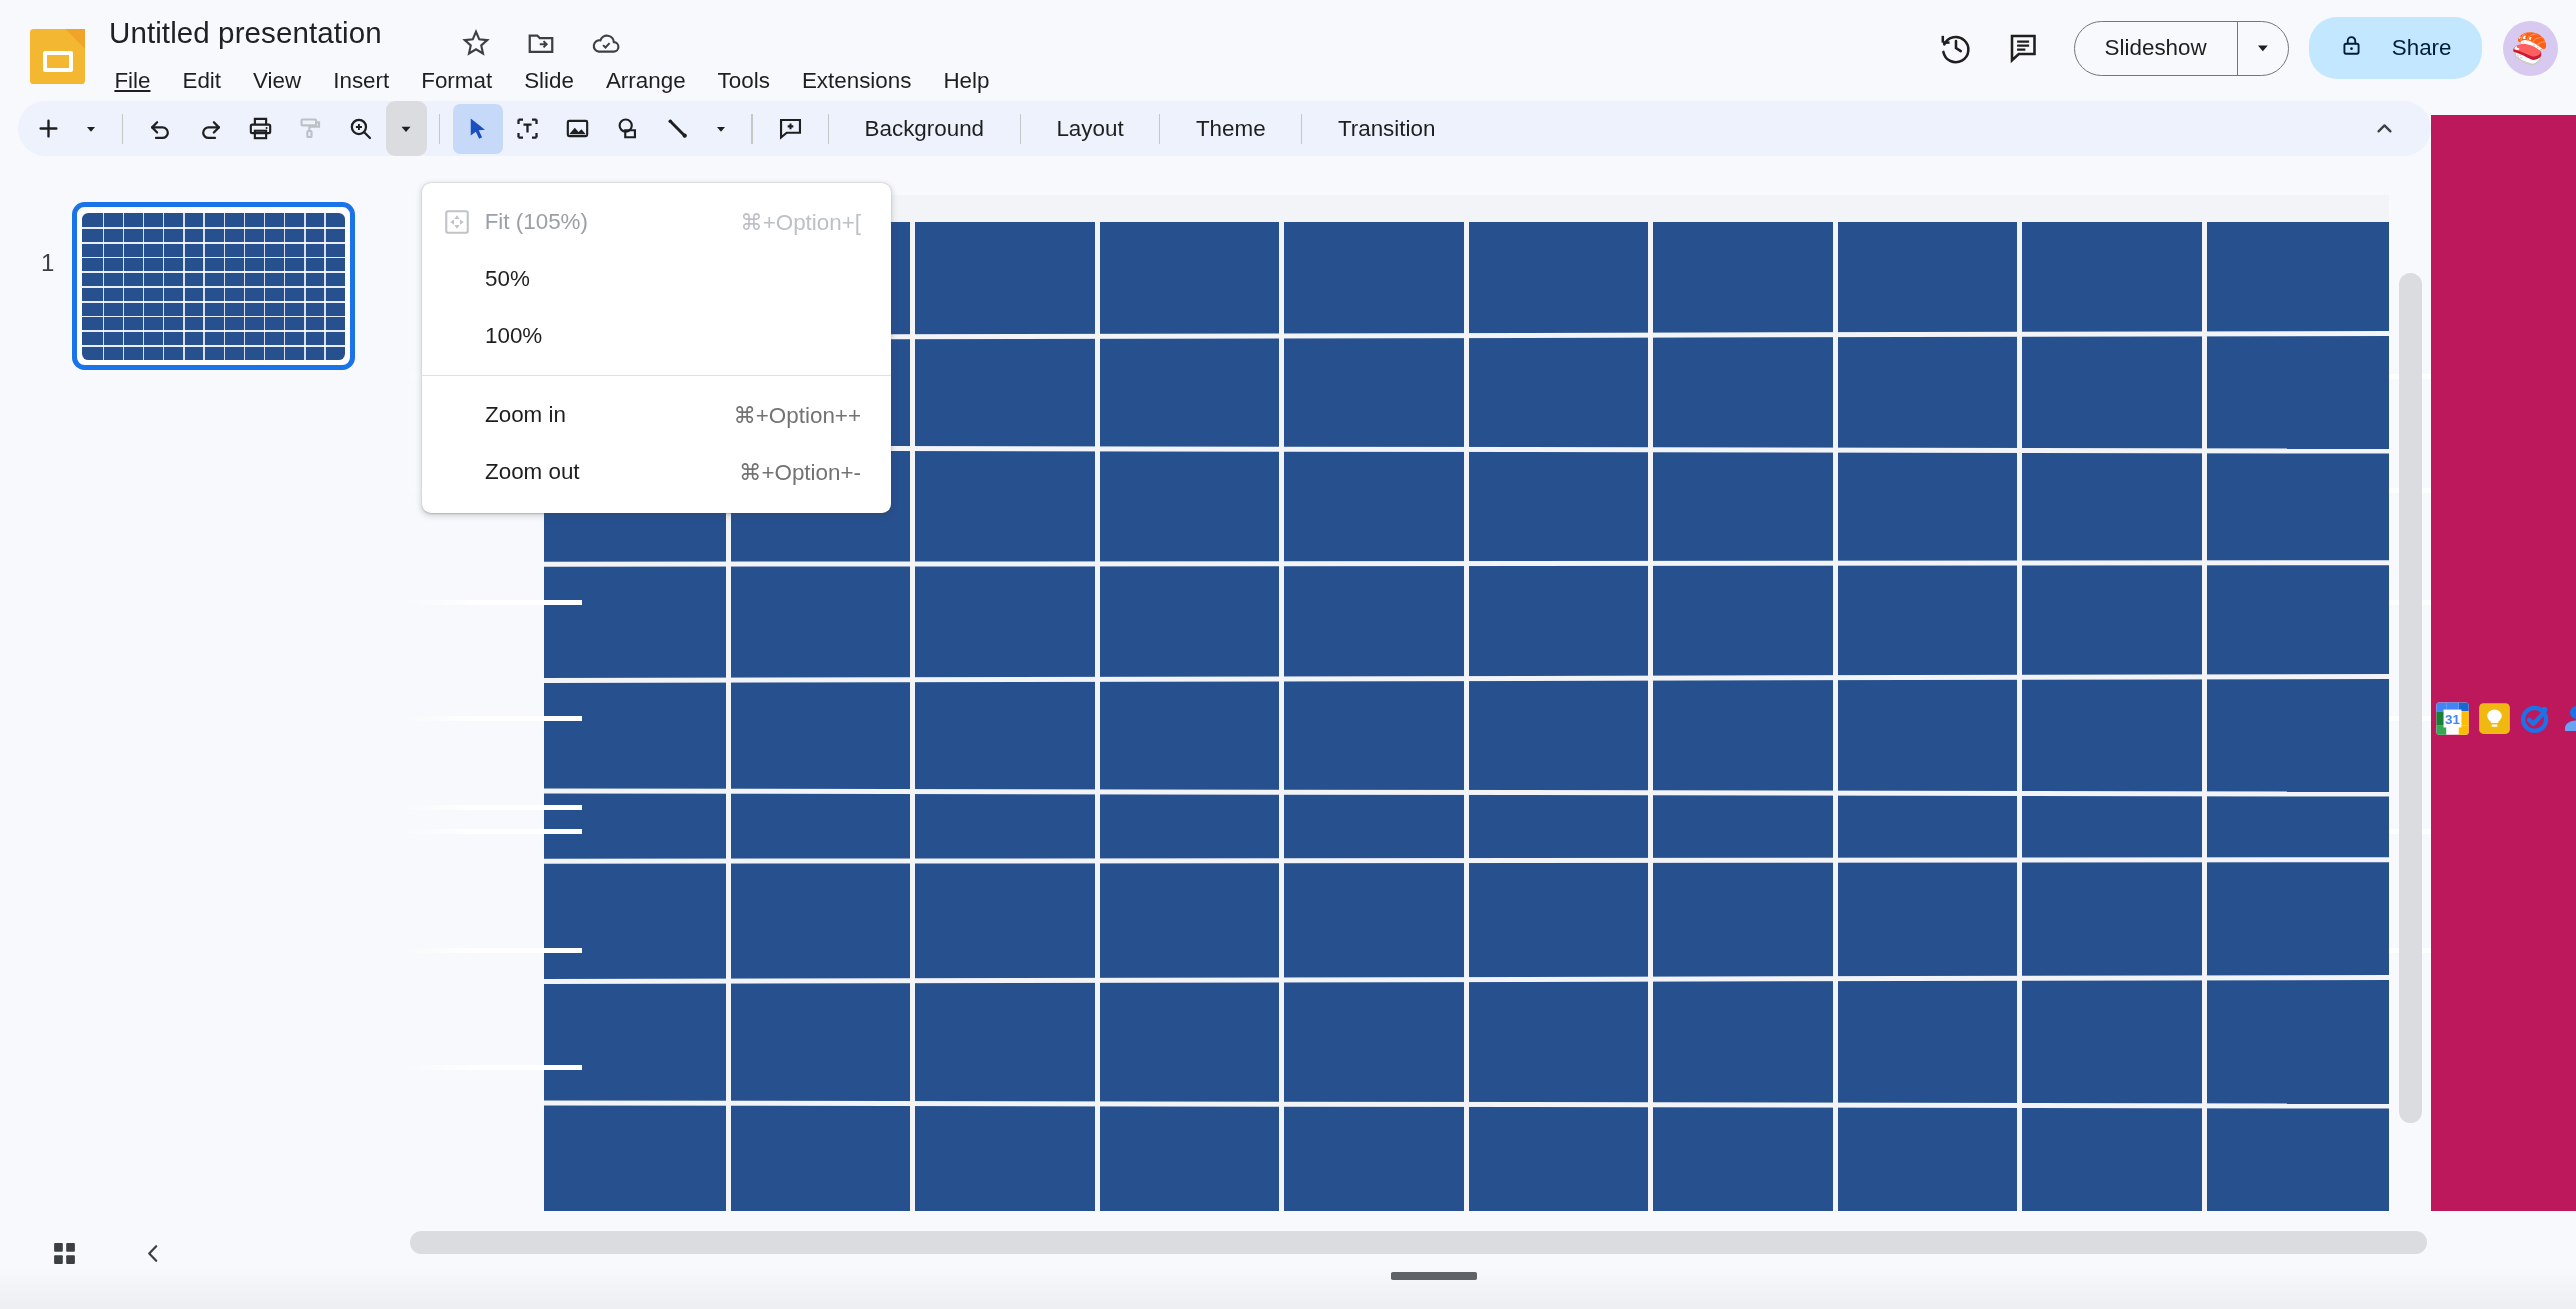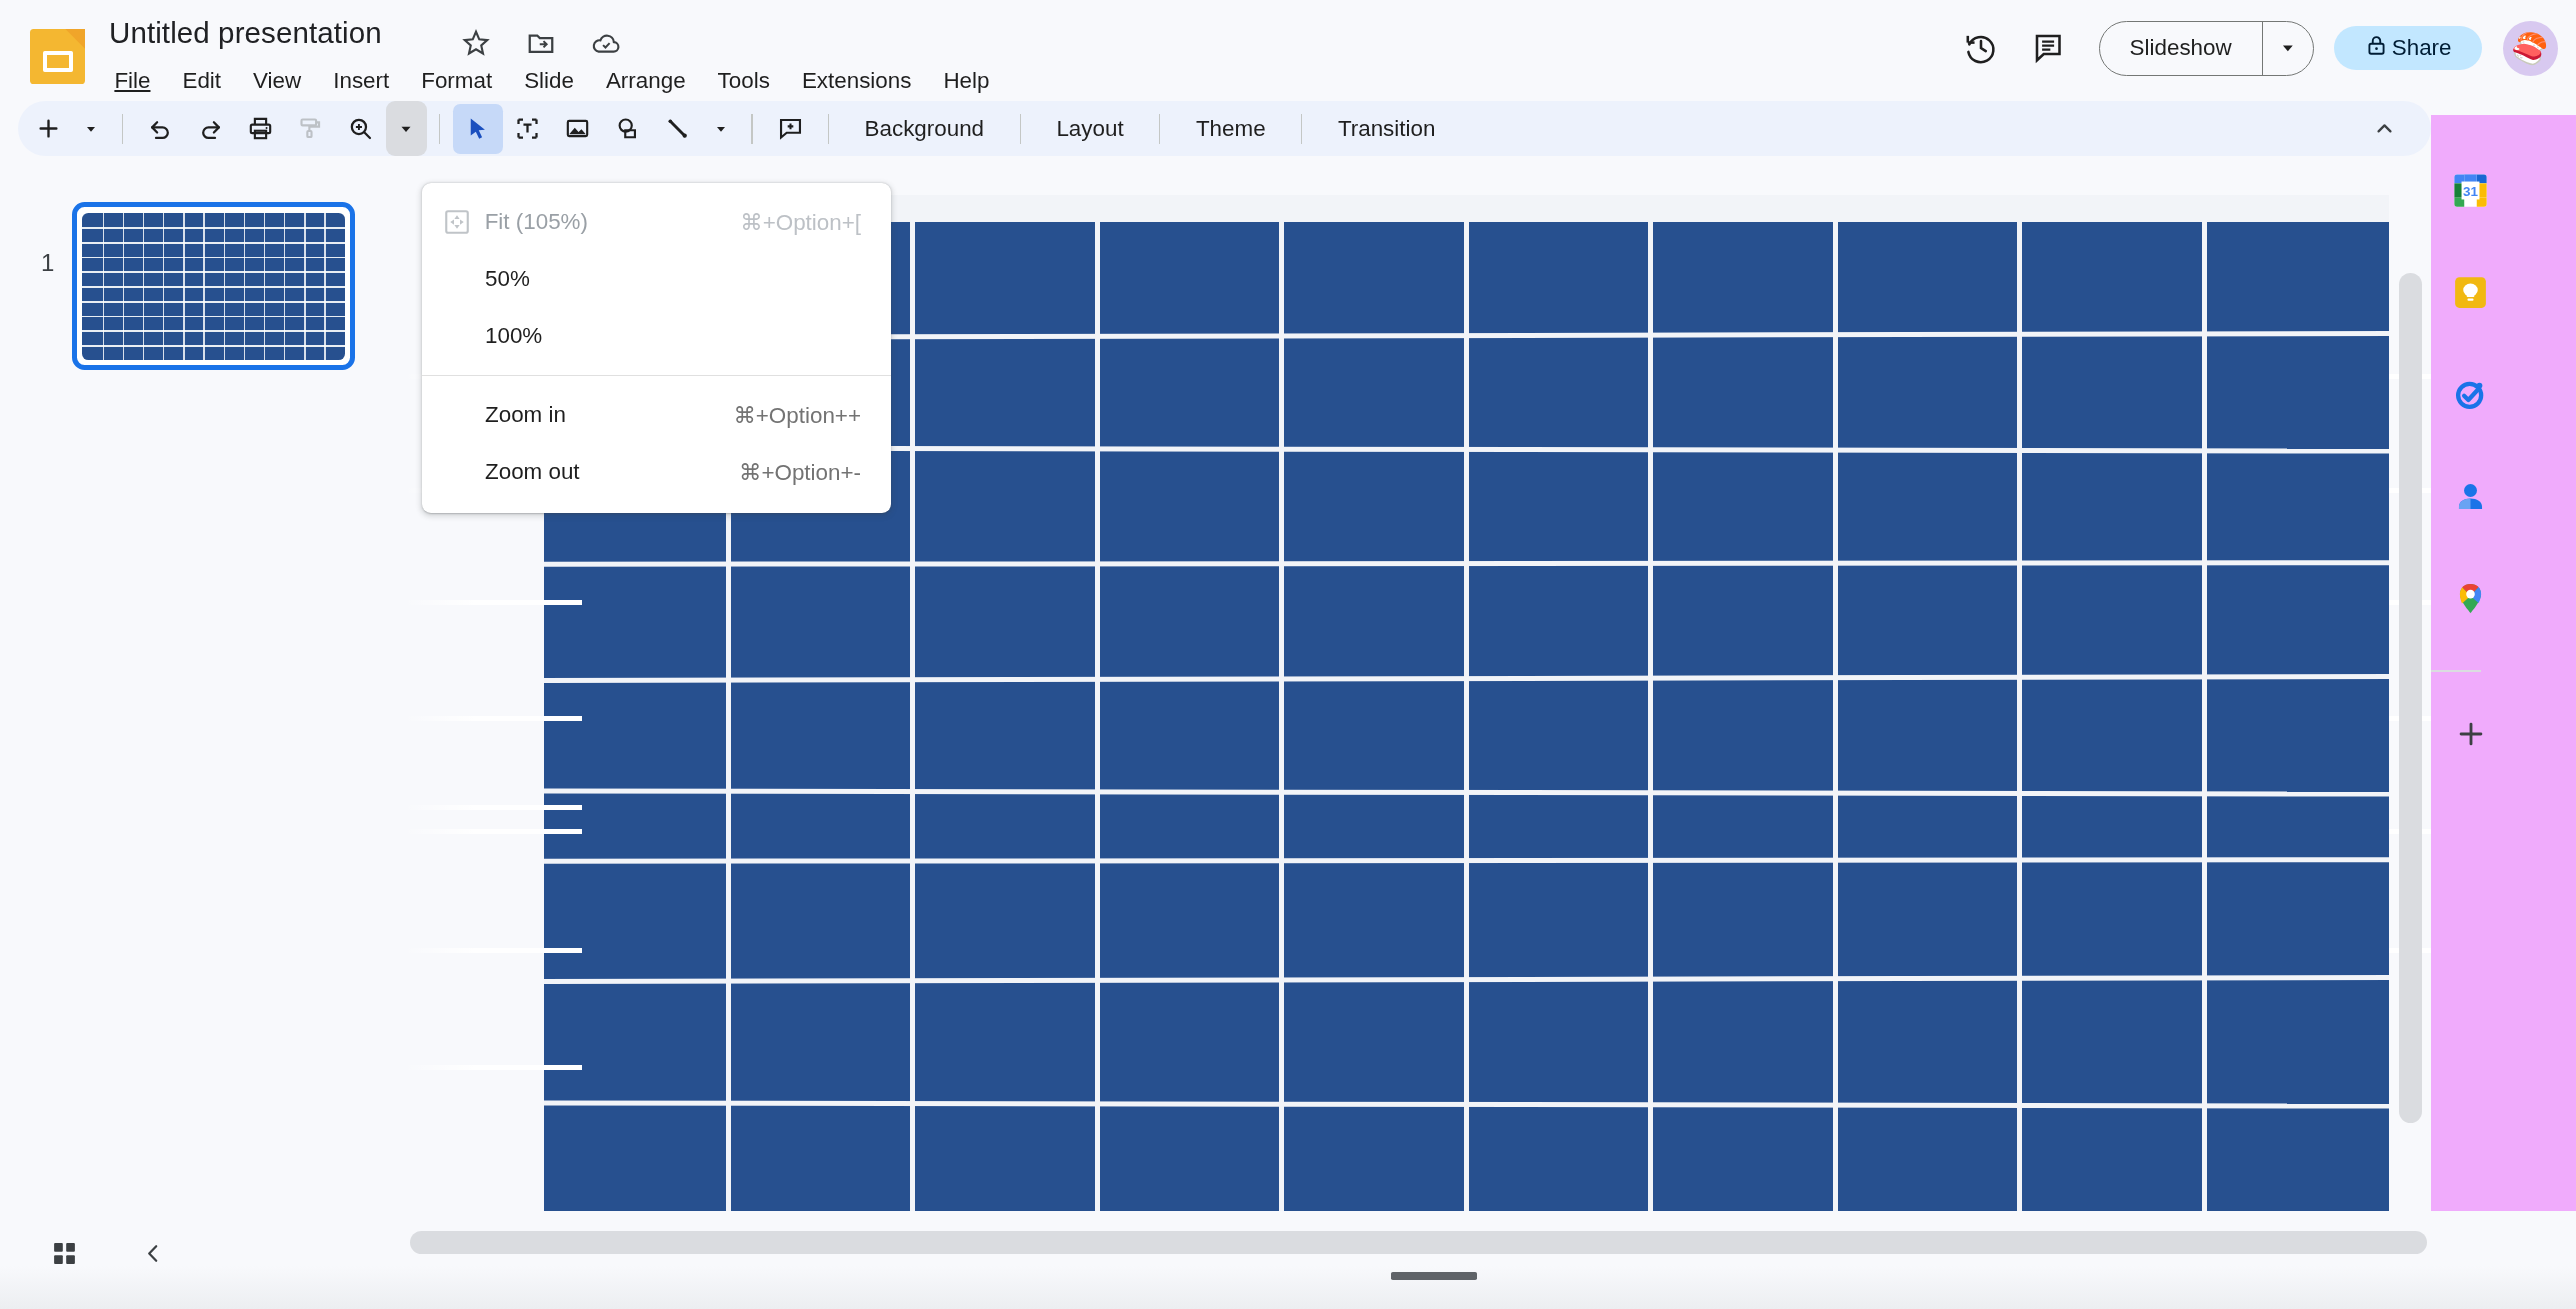--- a/index.html
+++ b/index.html
@@ -66,22 +66,22 @@
   .slideshow-btn {
     display: flex; align-items: center; padding: 0 30px;
     font-size: 22.4px; color: #1f1f1f; cursor: pointer; white-space: nowrap;
   }
   .slideshow-divider { width: 1.4px; background: #747775; }
   .slideshow-caret {
     display: flex; align-items: center; justify-content: center;
     width: 50px; cursor: pointer;
   }
   .share-btn {
-    display: flex; align-items: center; gap: 3px;
-    height: 44px; padding: 0 30px; margin-left: 19.7px;
+    display: flex; align-items: center; gap: 28px;
+    height: 62px; padding: 0 30px; margin-left: 19.7px;
     background: #c2e7ff; border-radius: 28px; cursor: pointer;
     font-size: 22.4px; color: #001d35; white-space: nowrap;
   }
   .avatar {
     width: 55px; height: 55px; border-radius: 50%;
     margin-left: 21.5px; background: #d8c9f0;
     display: flex; align-items: center; justify-content: center;
     font-size: 30px; cursor: pointer; overflow: hidden;
   }
 
@@ -179,22 +179,22 @@
 
   
   .vscroll {
     position: absolute; right: 9px; top: 94px; width: 23px; height: 850px;
     background: #dadce0; border-radius: 11.6px; cursor: pointer;
   }
 
   
   .rightrail {
     position: absolute; right: 0; top: 115px; width: 145px; bottom: 0;
-    background: #f0abfc;
-    display: flex; flex-direction: column; 
+    background: #be185d;
+    display: flex; align-items: center;
     padding-top: 36px;
   }
   .rr-item {
     width: 79px; height: 79px; border-radius: 50%;
     display: flex; align-items: center; justify-content: center;
     cursor: pointer; margin-bottom: 23px;
   }
   .rr-div { width: 50px; height: 1.8px; background: #dadce0; margin: 9px 0 23px 0; }
 
   

